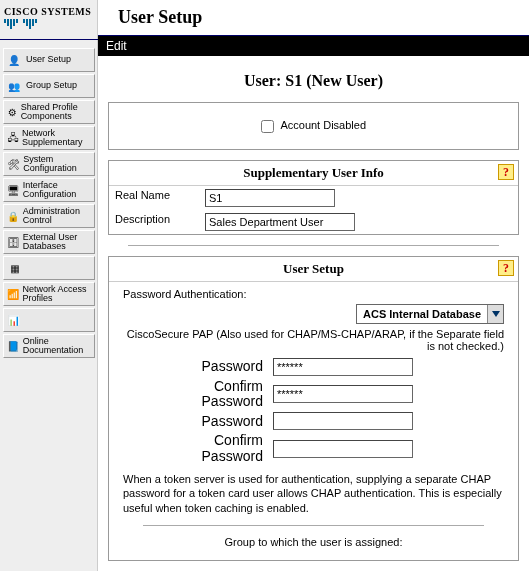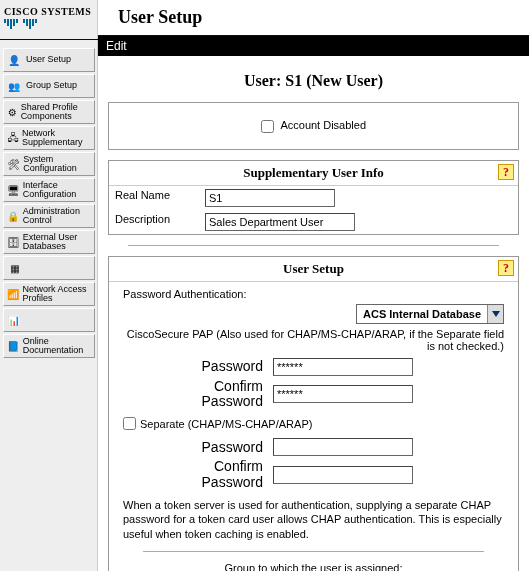--- a/index.html
+++ b/index.html
@@ -175,24 +175,20 @@
           <div class="pw-row">
             <div class="pw-label">Password</div>
             <input class="text-input pw-input" value="******" style="">
           </div>
           <div class="pw-row">
             <div class="pw-label" style="white-space:pre-line">Confirm
 Password</div>
             <input class="text-input pw-input" value="******" style="">
           </div>
 
-          <div class="sep-row">
-            <input type="checkbox" style="">
-            <span>Separate (CHAP/MS-CHAP/ARAP)</span>
-          </div>
 
           <div class="pw-row">
             <div class="pw-label">Password</div>
             <input class="text-input pw-input" value="" style="">
           </div>
           <div class="pw-row">
             <div class="pw-label" style="white-space:pre-line">Confirm
 Password</div>
             <input class="text-input pw-input" value="" style="">
           </div>

